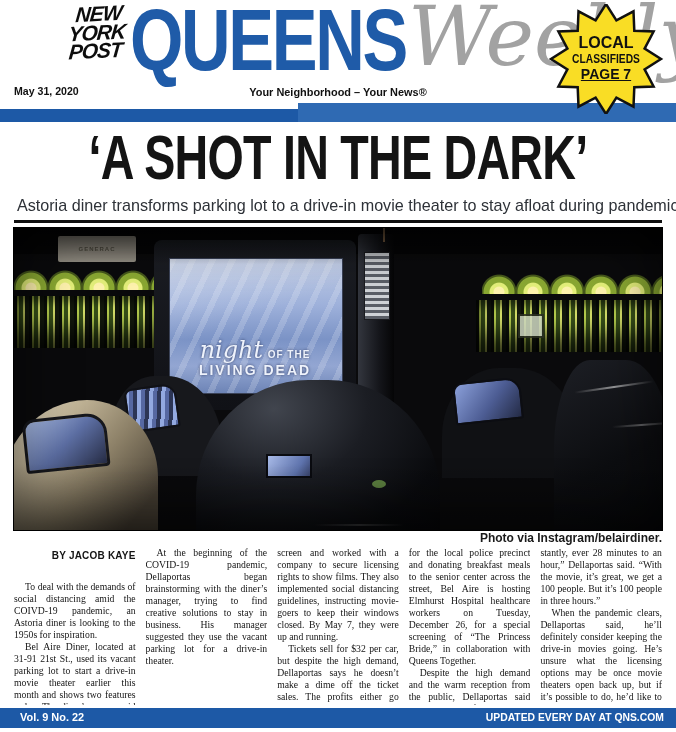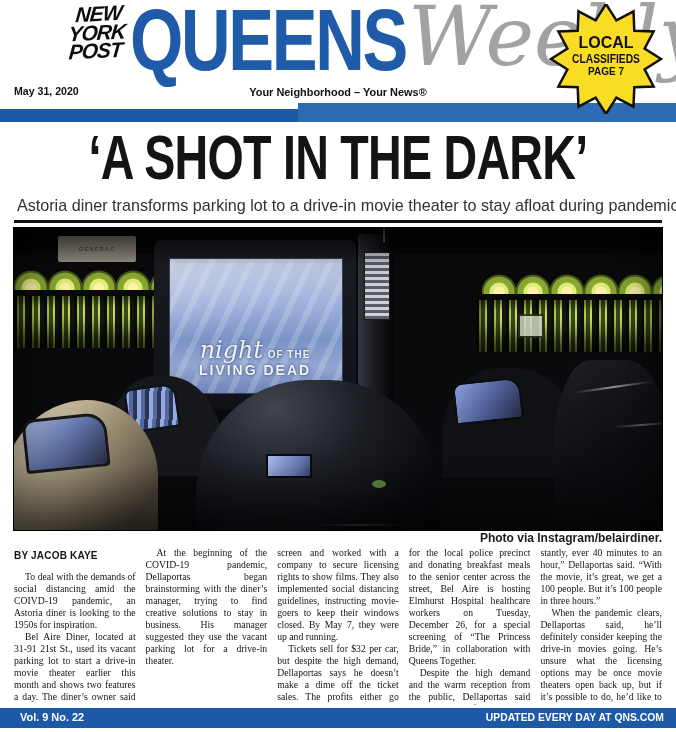--- a/index.html
+++ b/index.html
@@ -13,21 +13,21 @@
   .queens{position:absolute;left:130px;top:-6px;color:#1f5ba8;font-weight:bold;
     font-size:88px;letter-spacing:-3px;transform:scaleX(.78);transform-origin:left top;
     line-height:92px;}
   .weekly{position:absolute;left:408px;top:-18px;color:#a2a2a2;
     font-family:"DejaVu Serif",serif;font-style:italic;font-size:82px;line-height:110px;}
   .badge-wrap{position:absolute;right:8px;top:4px;width:124px;height:110px;z-index:5;}
   .badge-wrap svg{position:absolute;left:0;top:0;}
   .badge-text{position:absolute;left:0;top:30px;width:124px;text-align:center;color:#111;}
   .badge-text .b1{font-size:16px;font-weight:bold;letter-spacing:0;}
   .badge-text .b2{font-size:12.5px;font-weight:bold;transform:scaleX(.82);}
-  .badge-text .b3{font-size:10px;font-weight:bold;}
+  .badge-text .b3{font-size:14px;font-weight:bold;text-decoration:underline;}
   .issue-date{position:absolute;left:14px;top:85px;font-size:11.5px;font-weight:bold;
     transform:scaleX(.92);transform-origin:left;color:#111;}
   .tagline{position:absolute;left:188px;top:86px;width:300px;text-align:center;
     font-size:11.5px;font-weight:bold;color:#111;transform:scaleX(.95);}
   .bar-a{position:absolute;left:0;top:109px;width:676px;height:13px;background:#1d59a6;}
   .bar-b{position:absolute;left:298px;top:103px;width:378px;height:19px;background:#2f6ab3;}
 
   
   .headline{position:absolute;left:0;top:124px;width:676px;text-align:center;
     font-weight:bold;font-size:63px;line-height:66px;color:#141414;letter-spacing:-1px;
@@ -114,21 +114,21 @@
     box-shadow:inset 0 0 60px rgba(0,0,0,.6);pointer-events:none;}
   .credit{position:absolute;right:14px;top:531px;font-size:12px;font-weight:bold;color:#1a1a1a;}
 
   
   .columns{position:absolute;left:14px;top:547px;width:648px;height:158px;display:flex;gap:10px;}
   .col{flex:1 1 0;font-family:"Liberation Serif",serif;font-size:9.7px;line-height:12px;
     color:#141414;text-align:justify;overflow:hidden;}
   .col p{margin:0;}
   .col p.ind{text-indent:11px;}
   .byline{font-family:"Liberation Sans",sans-serif;font-size:10px;font-weight:bold;
-    text-align:left;margin:3px 0 9px 0;letter-spacing:.2px;}
+    text-align:right;margin:3px 0 19px 0;letter-spacing:.2px;}
 
   
   .footer{position:absolute;left:0;top:708px;width:676px;height:20px;background:#1d59a6;}
   .vol{position:absolute;left:20px;top:711px;color:#fff;font-size:11.5px;font-weight:bold;
     transform:scaleX(.95);transform-origin:left;}
   .updated{position:absolute;right:12px;top:711px;color:#fff;font-size:11.5px;font-weight:bold;
     transform:scaleX(.9);transform-origin:right;}
 </style>
 </head>
 <body>
@@ -218,21 +218,21 @@
       <p>screen and worked with a company to secure licensing rights to show films. They also implemented social distancing guidelines, instructing movie-goers to keep their windows closed. By May 7, they were up and running.</p>
       <p class="ind">Tickets sell for $32 per car, but despite the high demand, Dellaportas says he doesn’t make a dime off the ticket sales. The profits either go towards operational costs – Dellaportas has been able to retain more staff members as a result of the theater – or charity.</p>
 
     </div>
     <div class="col">
       <p>for the local police precinct and donating breakfast meals to the senior center across the street, Bel Aire is hosting Elmhurst Hospital healthcare workers on Tuesday, December 26, for a special screening of “The Princess Bride,” in collaboration with Queens Together.</p>
       <p class="ind">Despite the high demand and the warm reception from the public, Dellaportas said nothing beats a fully open and operational diner.</p>
 
     </div>
     <div class="col">
-      <p>stantly, ever 40 minutes to an hour,” Dellaportas said. “With the movie, it’s great, we get a 100 people. But it’s 100 people in three hours.”</p>
+      <p>stantly, ever 28 minutes to an hour,” Dellaportas said. “With the movie, it’s great, we get a 100 people. But it’s 100 people in three hours.”</p>
       <p class="ind">When the pandemic clears, Dellaportas said, he’ll definitely consider keeping the drive-in movies going. He’s unsure what the licensing options may be once movie theaters open back up, but if it’s possible to do, he’d like to continue the events.</p>
 
     </div>
   </div>
 
   <div class="footer"></div>
   <div class="vol">Vol. 9 No. 22</div>
   <div class="updated">UPDATED EVERY DAY AT QNS.COM</div>
 
 </div>

